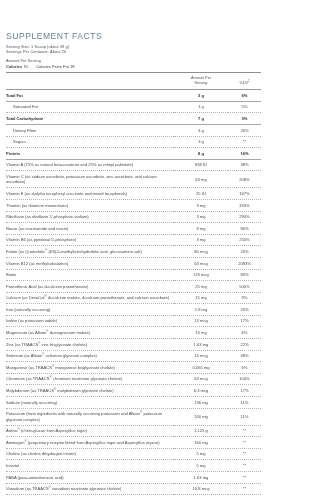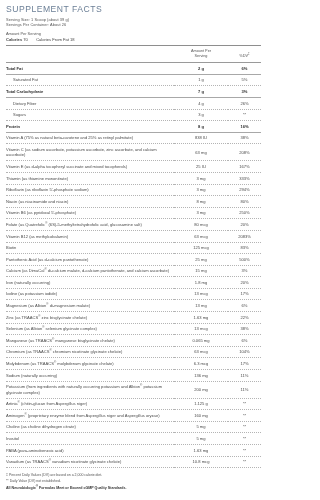--- a/index.html
+++ b/index.html
@@ -9,20 +9,21 @@
     background: #ffffff;
     font-family: "Liberation Sans", sans-serif;
     color: #4a4a4a;
     overflow: hidden;
   }
   .label {
     width: 267px;
     height: 448px;
     padding: 4px 6px 0 6px;
     position: relative;
+    margin-top: 27px;
   }
   .title {
     font-size: 8.6px;
     letter-spacing: 0.5px;
     color: #6b7f96;
     font-weight: 400;
     line-height: 11px;
     margin-bottom: 2px;
   }
   .serving-line {

